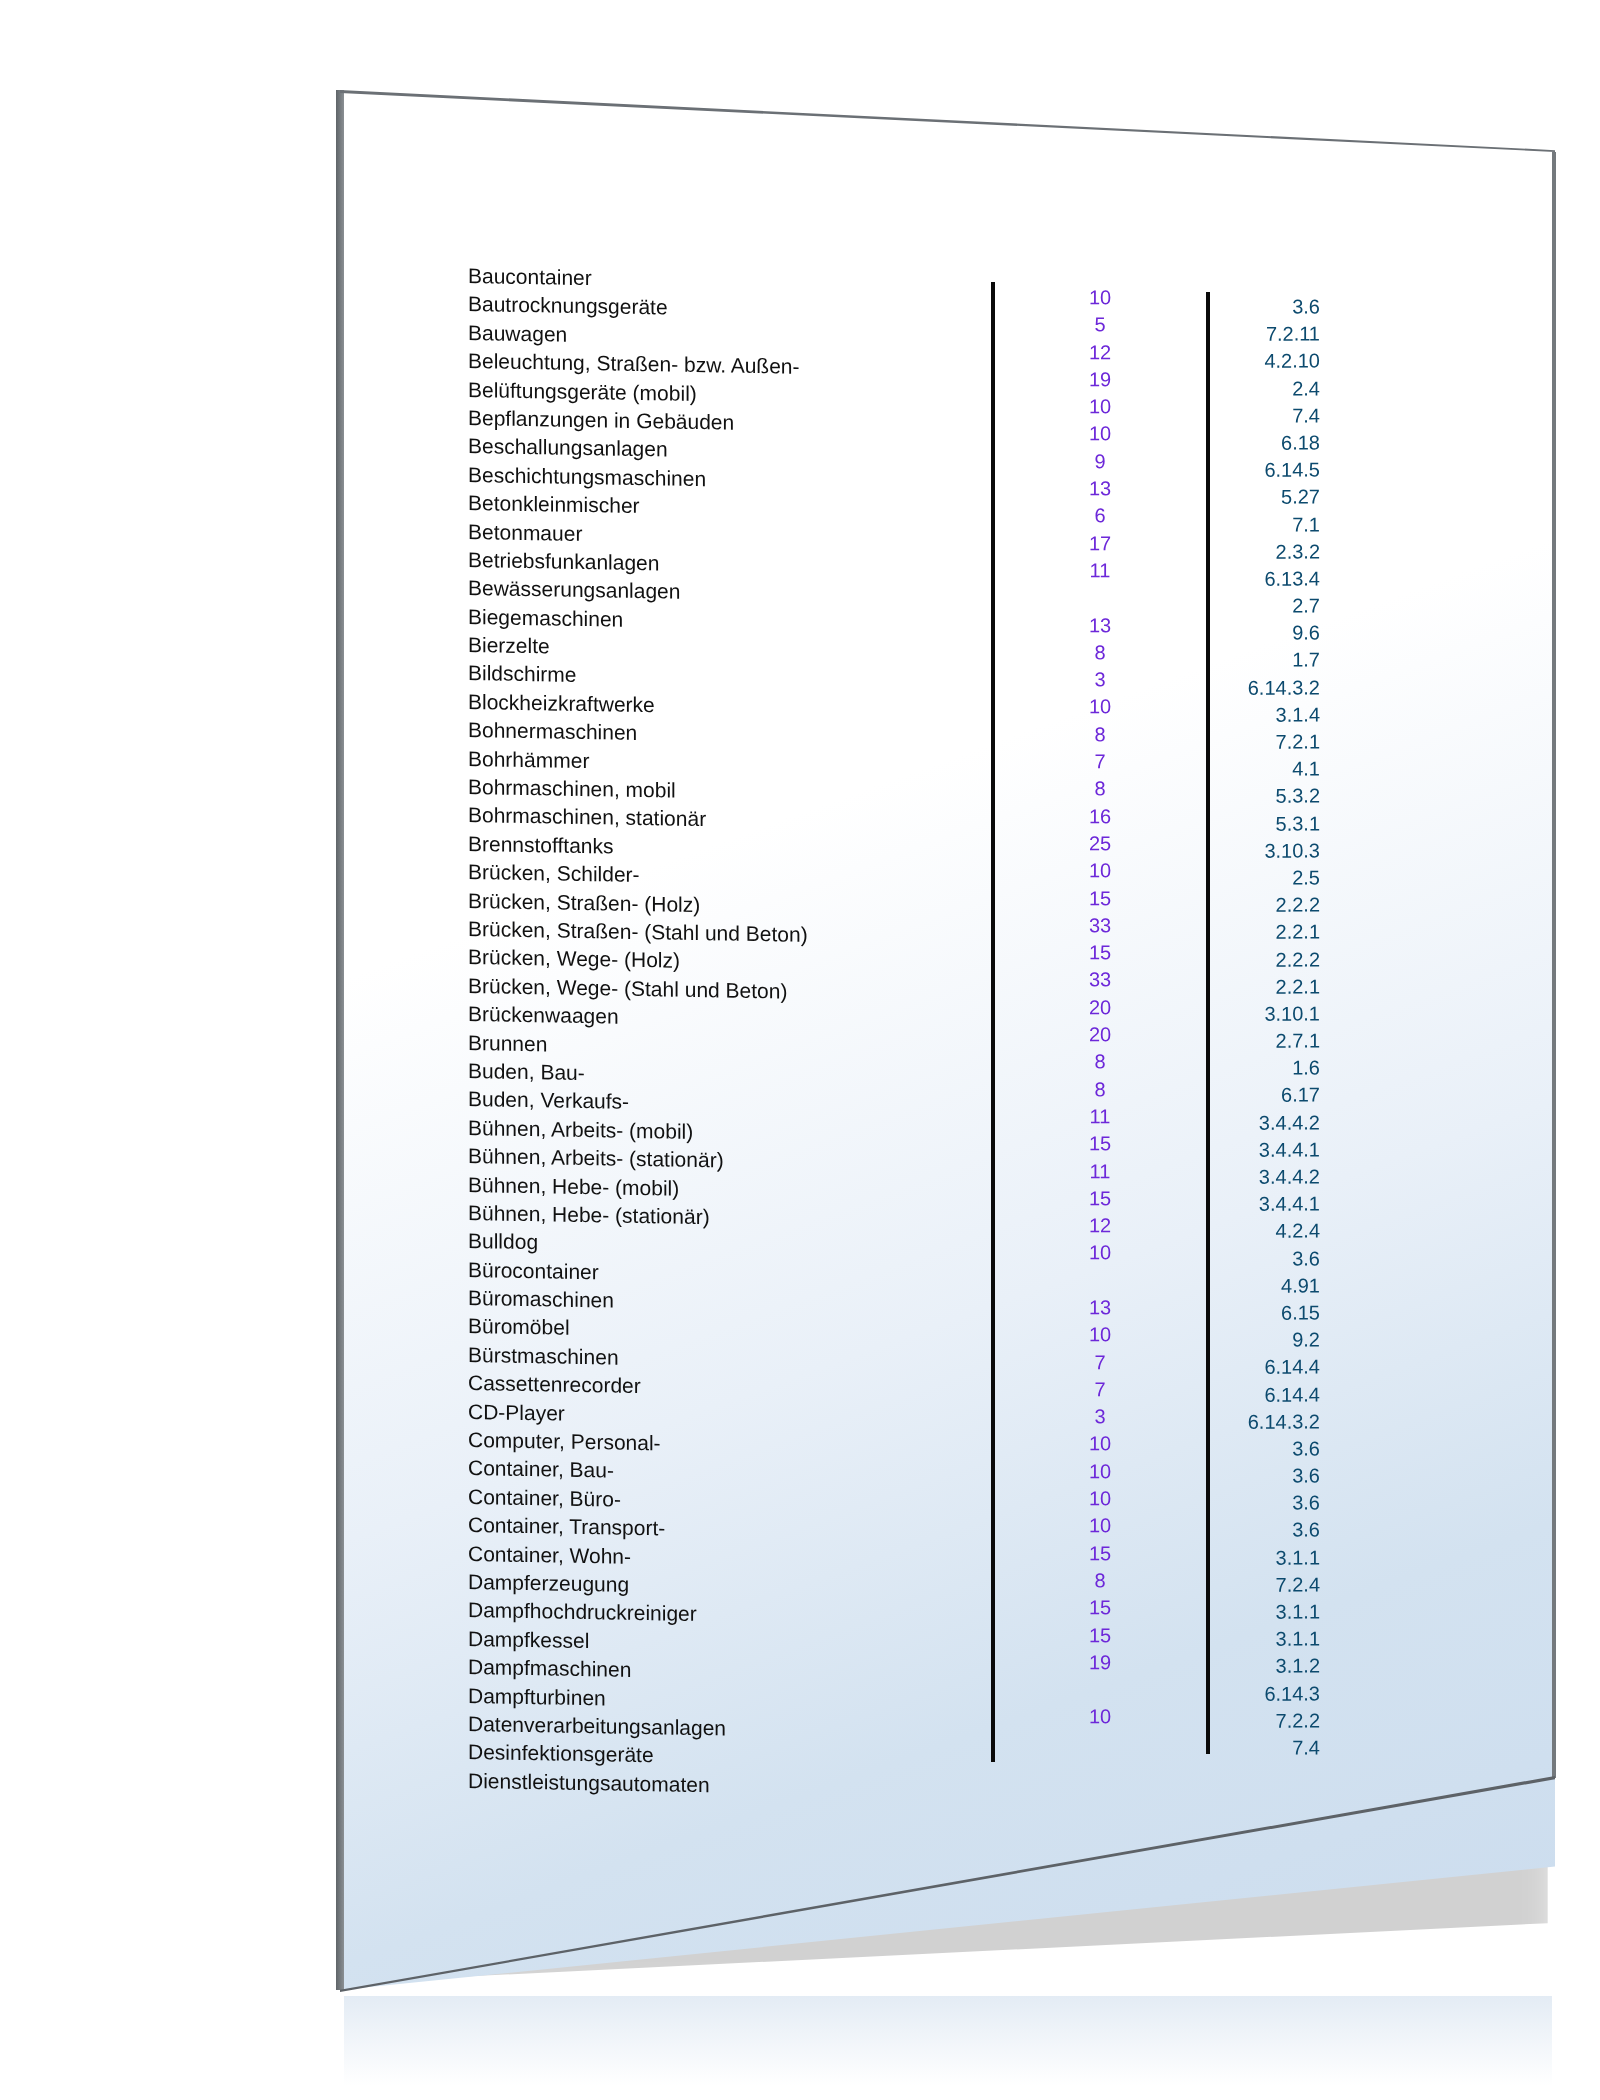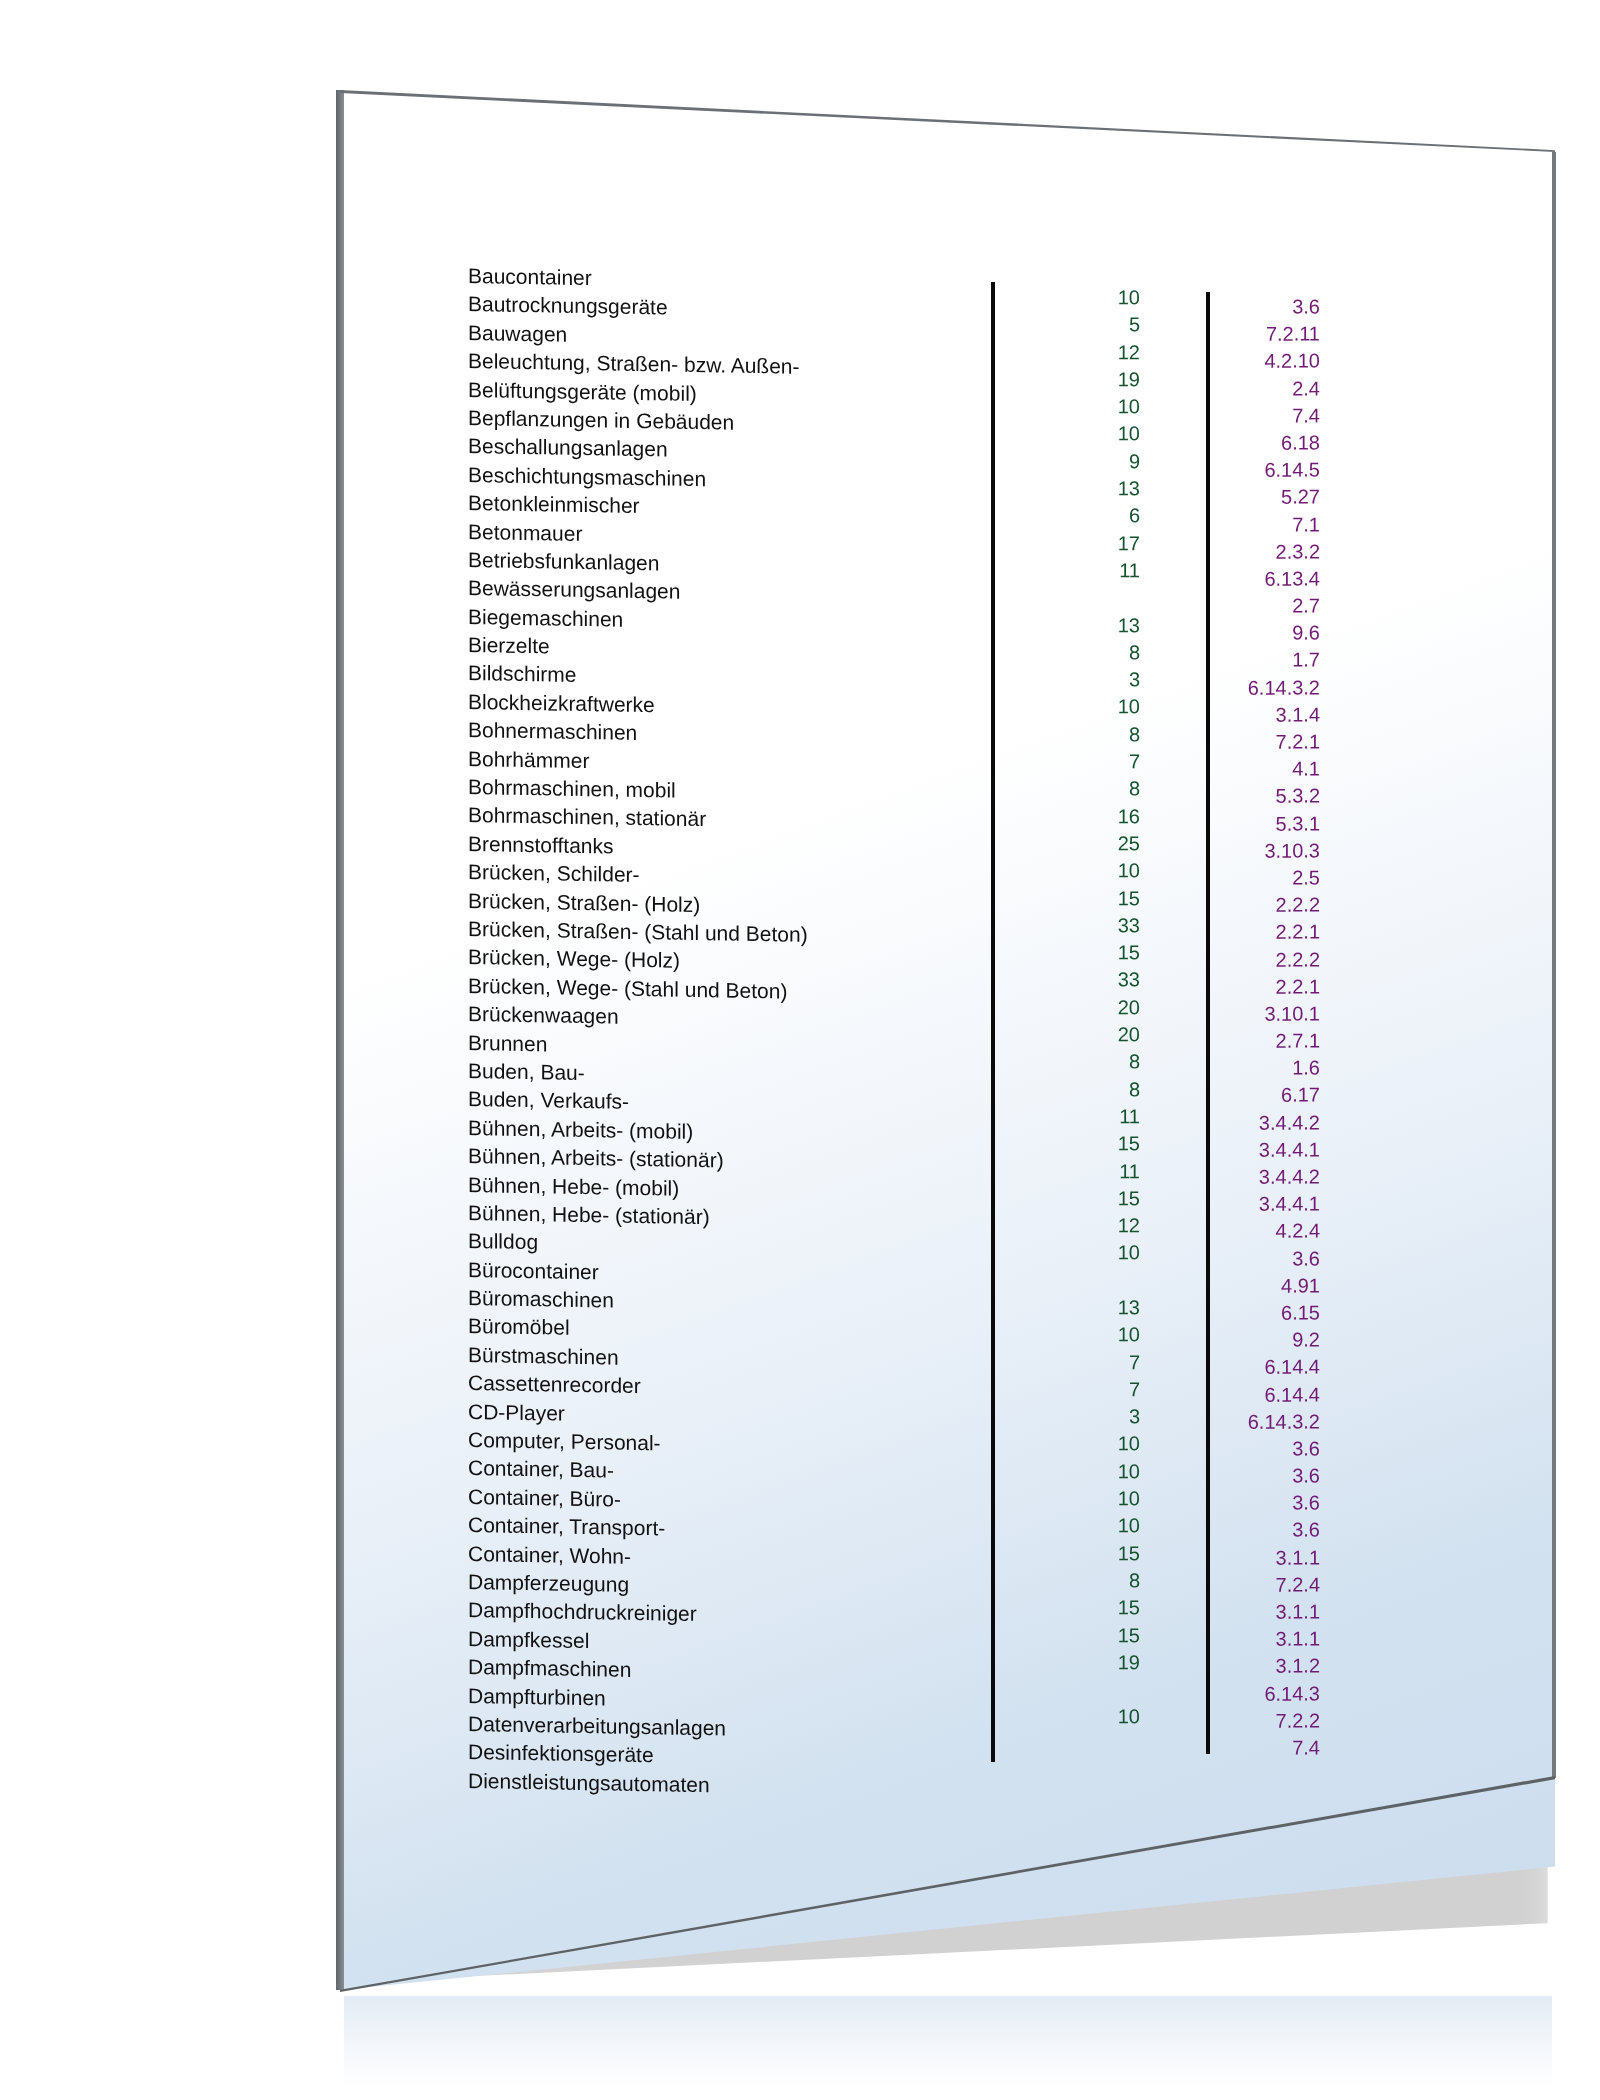--- a/index.html
+++ b/index.html
@@ -40,23 +40,23 @@
   .reflection {
     position: absolute; left: 344px; top: 1996px; width: 1208px; height: 90px;
     background: linear-gradient(180deg, rgba(205,220,236,0.55), rgba(255,255,255,0));
   }
 
   .content { position: absolute; left: 0; top: 0; width: 1600px; height: 2100px; }
   .names, .years, .refs { position: absolute; margin: 0; padding: 0; list-style: none; }
   .names { left: 468px; top: 262px; transform: skewY(1.0deg); transform-origin: 0 0; }
   .names li { height: 28.4px; line-height: 28.4px; font-size: 21px; color: #111; white-space: nowrap; }
   .years { left: 1060px; top: 284px; width: 80px; text-align: center; transform: skewY(0.3deg); transform-origin: 0 0; }
-  .years li { height: 27.3px; line-height: 27.3px; font-size: 20px; color: #14532d; text-align: right; }
+  .years li { height: 27.3px; line-height: 27.3px; font-size: 20px; color: #6d28d9; }
   .refs { left: 1180px; top: 294px; width: 140px; text-align: right; transform: skewY(-0.2deg); transform-origin: 0 0; }
-  .refs li { height: 27.2px; line-height: 27.2px; font-size: 20px; color: #701a75; text-align: right; }
+  .refs li { height: 27.2px; line-height: 27.2px; font-size: 20px; color: #0c4a6e; text-align: right; }
 
   .vline { position: absolute; width: 4px; background: #0a0a0a; }
   .vline-1 { left: 991px; top: 282px; height: 1480px; }
   .vline-2 { left: 1206px; top: 292px; height: 1462px; }
 </style>
 </head>
 <body>
 
 <div class="sheet-shadow"></div>
 <div class="sheet"></div>

